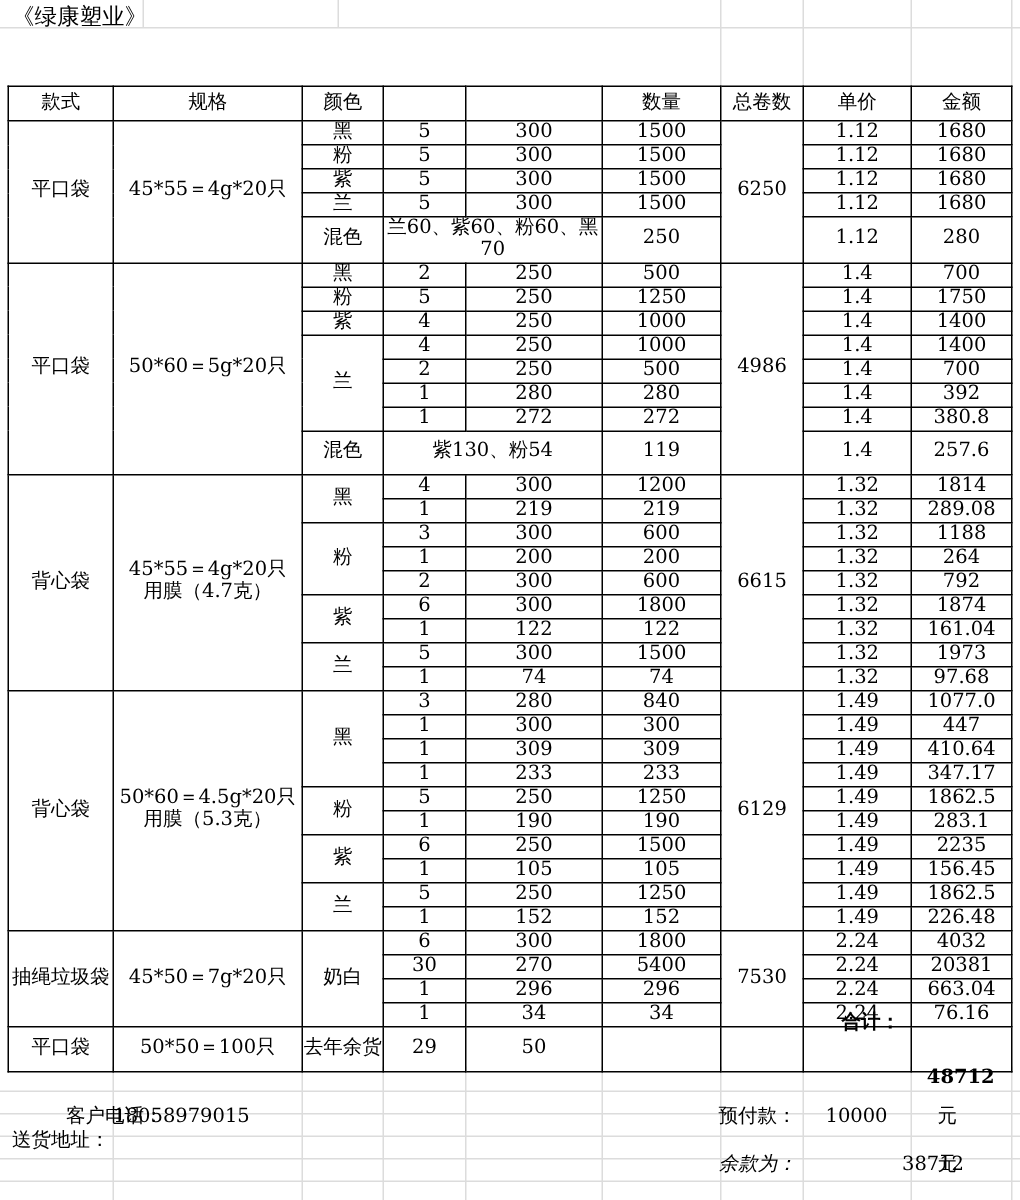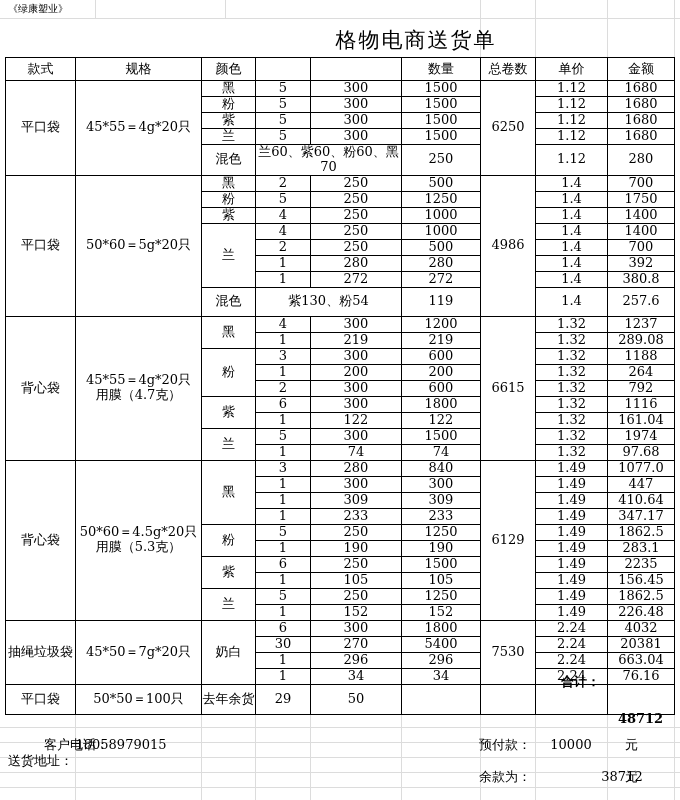--- a/index.html
+++ b/index.html
@@ -1,21 +1,21 @@
 <!DOCTYPE html>
 <html><head>
 <meta charset="utf-8">
 <style>
   html,body { margin:0; padding:0; background:#ffffff; }
   .page {
     position:relative; width:680px; height:800px; background:#ffffff;
     font-family:"DejaVu Serif","Liberation Serif",serif; color:#000;
     overflow:hidden;
   }
-  .company { position:absolute; left:8px; top:2px; font-size:10px; }
+  .company { position:absolute; left:8px; top:2px; font-size:15px; }
   .title   { position:absolute; left:240px; top:26px; width:352px;
              text-align:center; font-size:21px; letter-spacing:2px; }
   
   .gl { position:absolute; background:#dcdcdc; }
   
   table.sheet { position:absolute; left:5px; top:57px; width:669px;
                 border-collapse:collapse; table-layout:fixed; }
   table.sheet td {
     border:1px solid #000; text-align:center; vertical-align:middle;
     font-size:13px; padding:0; overflow:hidden; line-height:1.15;
@@ -52,21 +52,20 @@
   <div class="gl" style="left:201px;top:711px;width:1px;height:89px;"></div>
   <div class="gl" style="left:255px;top:711px;width:1px;height:89px;"></div>
   <div class="gl" style="left:310px;top:711px;width:1px;height:89px;"></div>
   <div class="gl" style="left:401px;top:711px;width:1px;height:89px;"></div>
   <div class="gl" style="left:480px;top:711px;width:1px;height:89px;"></div>
   <div class="gl" style="left:535px;top:711px;width:1px;height:89px;"></div>
   <div class="gl" style="left:607px;top:711px;width:1px;height:89px;"></div>
   <div class="gl" style="left:674px;top:711px;width:1px;height:89px;"></div>
 
   <div class="company">《绿康塑业》</div>
-  <div class="title">格物电商送货单</div>
 
   <table class="sheet">
     <colgroup>
       <col style="width:70px">
         <col style="width:126px">
         <col style="width:54px">
       <col style="width:55px">
         <col style="width:91px">
         <col style="width:79px">
       <col style="width:55px">
@@ -193,21 +192,21 @@
         <tr style="height: 16px;">
           <td rowspan="9" class="style-cell">背心袋</td>
           <td rowspan="9" class="spec-cell">45*55＝4g*20只
 用膜（4.7克）</td>
           <td rowspan="2" class="color-cell">黑</td>
           <td>4</td>
           <td>300</td>
           <td>1200</td>
           <td rowspan="9">6615</td>
           <td>1.32</td>
-          <td>1237</td>
+          <td>1814</td>
         </tr>
         <tr style="height: 16px;">
           <td>1</td>
           <td>219</td>
           <td>219</td>
           <td>1.32</td>
           <td>289.08</td>
         </tr>
         <tr style="height: 16px;">
           <td rowspan="3" class="color-cell">粉</td>
@@ -230,36 +229,36 @@
           <td>600</td>
           <td>1.32</td>
           <td>792</td>
         </tr>
         <tr style="height: 16px;">
           <td rowspan="2" class="color-cell">紫</td>
           <td>6</td>
           <td>300</td>
           <td>1800</td>
           <td>1.32</td>
-          <td>1116</td>
+          <td>1874</td>
         </tr>
         <tr style="height: 16px;">
           <td>1</td>
           <td>122</td>
           <td>122</td>
           <td>1.32</td>
           <td>161.04</td>
         </tr>
         <tr style="height: 16px;">
           <td rowspan="2" class="color-cell">兰</td>
           <td>5</td>
           <td>300</td>
           <td>1500</td>
           <td>1.32</td>
-          <td>1974</td>
+          <td>1973</td>
         </tr>
         <tr style="height: 16px;">
           <td>1</td>
           <td>74</td>
           <td>74</td>
           <td>1.32</td>
           <td>97.68</td>
         </tr>
         <tr style="height: 16px;">
           <td rowspan="10" class="style-cell">背心袋</td>
@@ -388,17 +387,17 @@
   <div class="ftxt rgt bold" style="left:480px;top:674px;width:120px;">合计：</div>
   <div class="ftxt ctr bold" style="left:607px;top:711px;width:67px;">48712</div>
 
   <div class="ftxt" style="left:8px;top:737px;margin-left:36px;">客户电话：</div>
   <div class="ftxt ctr" style="left:58px;top:737px;width:126px;">18058979015</div>
   <div class="ftxt" style="left:8px;top:753px;">送货地址：</div>
   <div class="ftxt" style="left:75px;top:753px;width:126px;"></div>
   <div class="ftxt rgt" style="left:401px;top:737px;width:130px;">预付款：</div>
   <div class="ftxt ctr" style="left:535px;top:737px;width:72px;">10000</div>
   <div class="ftxt" style="left:625px;top:737px;">元</div>
-  <div class="ftxt rgt" style="left:401px;top:769px;width:130px;">余款为：</div>
+  <div class="ftxt rgt" style="left:401px;top:769px;width:130px;font-style:italic;">余款为：</div>
   <div class="ftxt ctr" style="left:565px;top:769px;width:72px;padding-left:21px;">38712</div>
   <div class="ftxt" style="left:625px;top:769px;">元</div>
 
 </div>
 
 </body></html>

